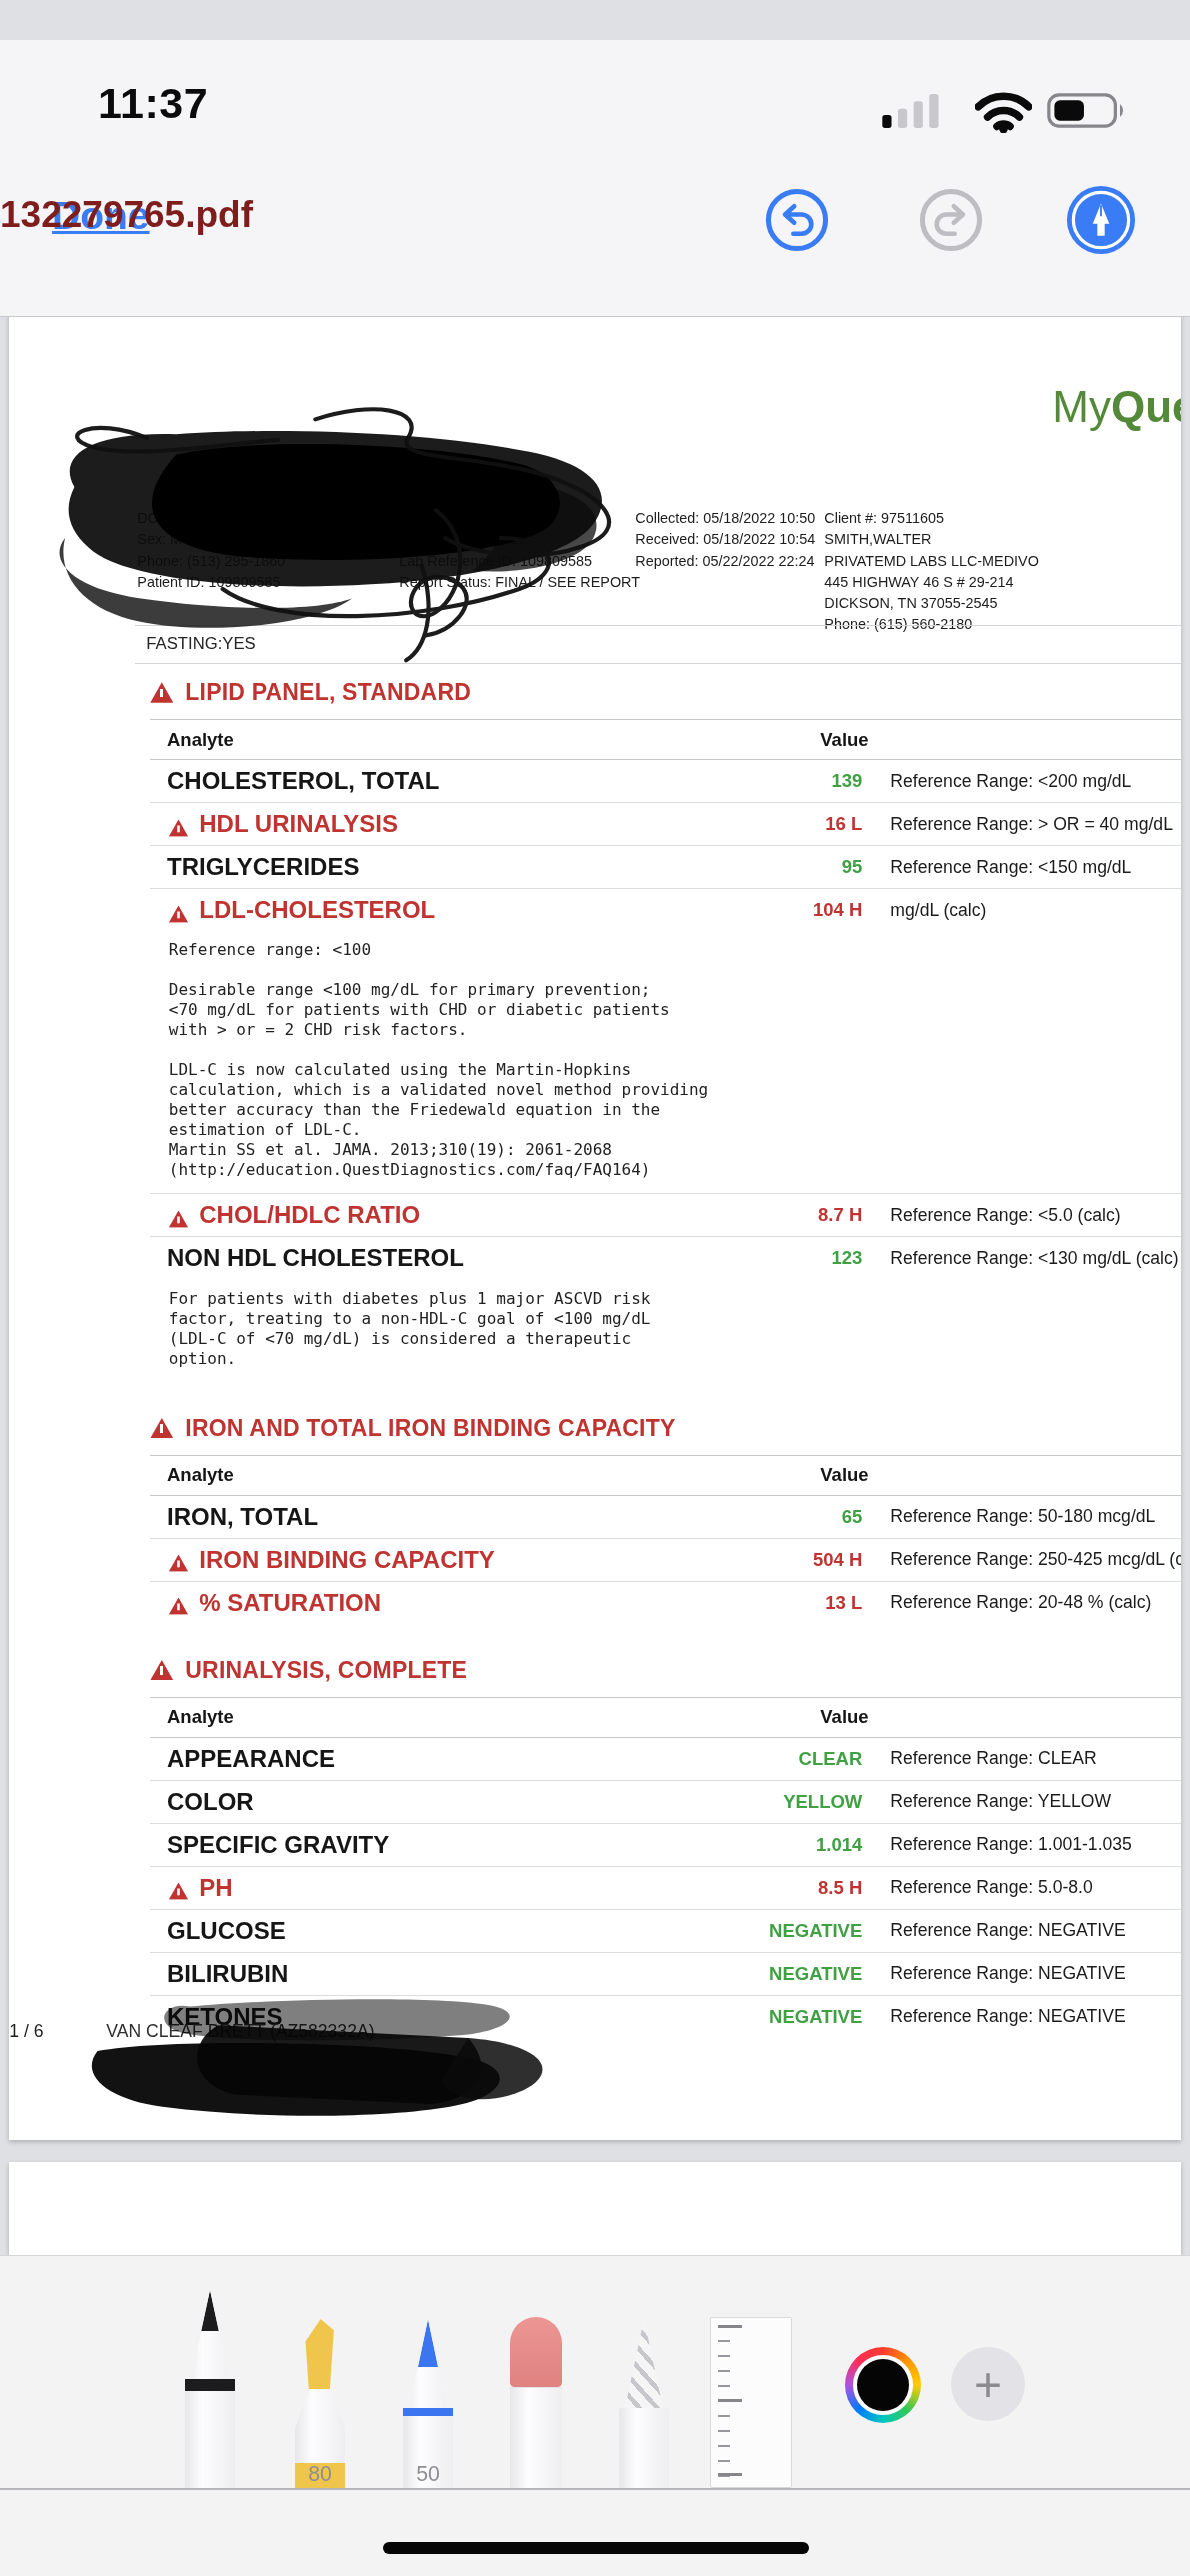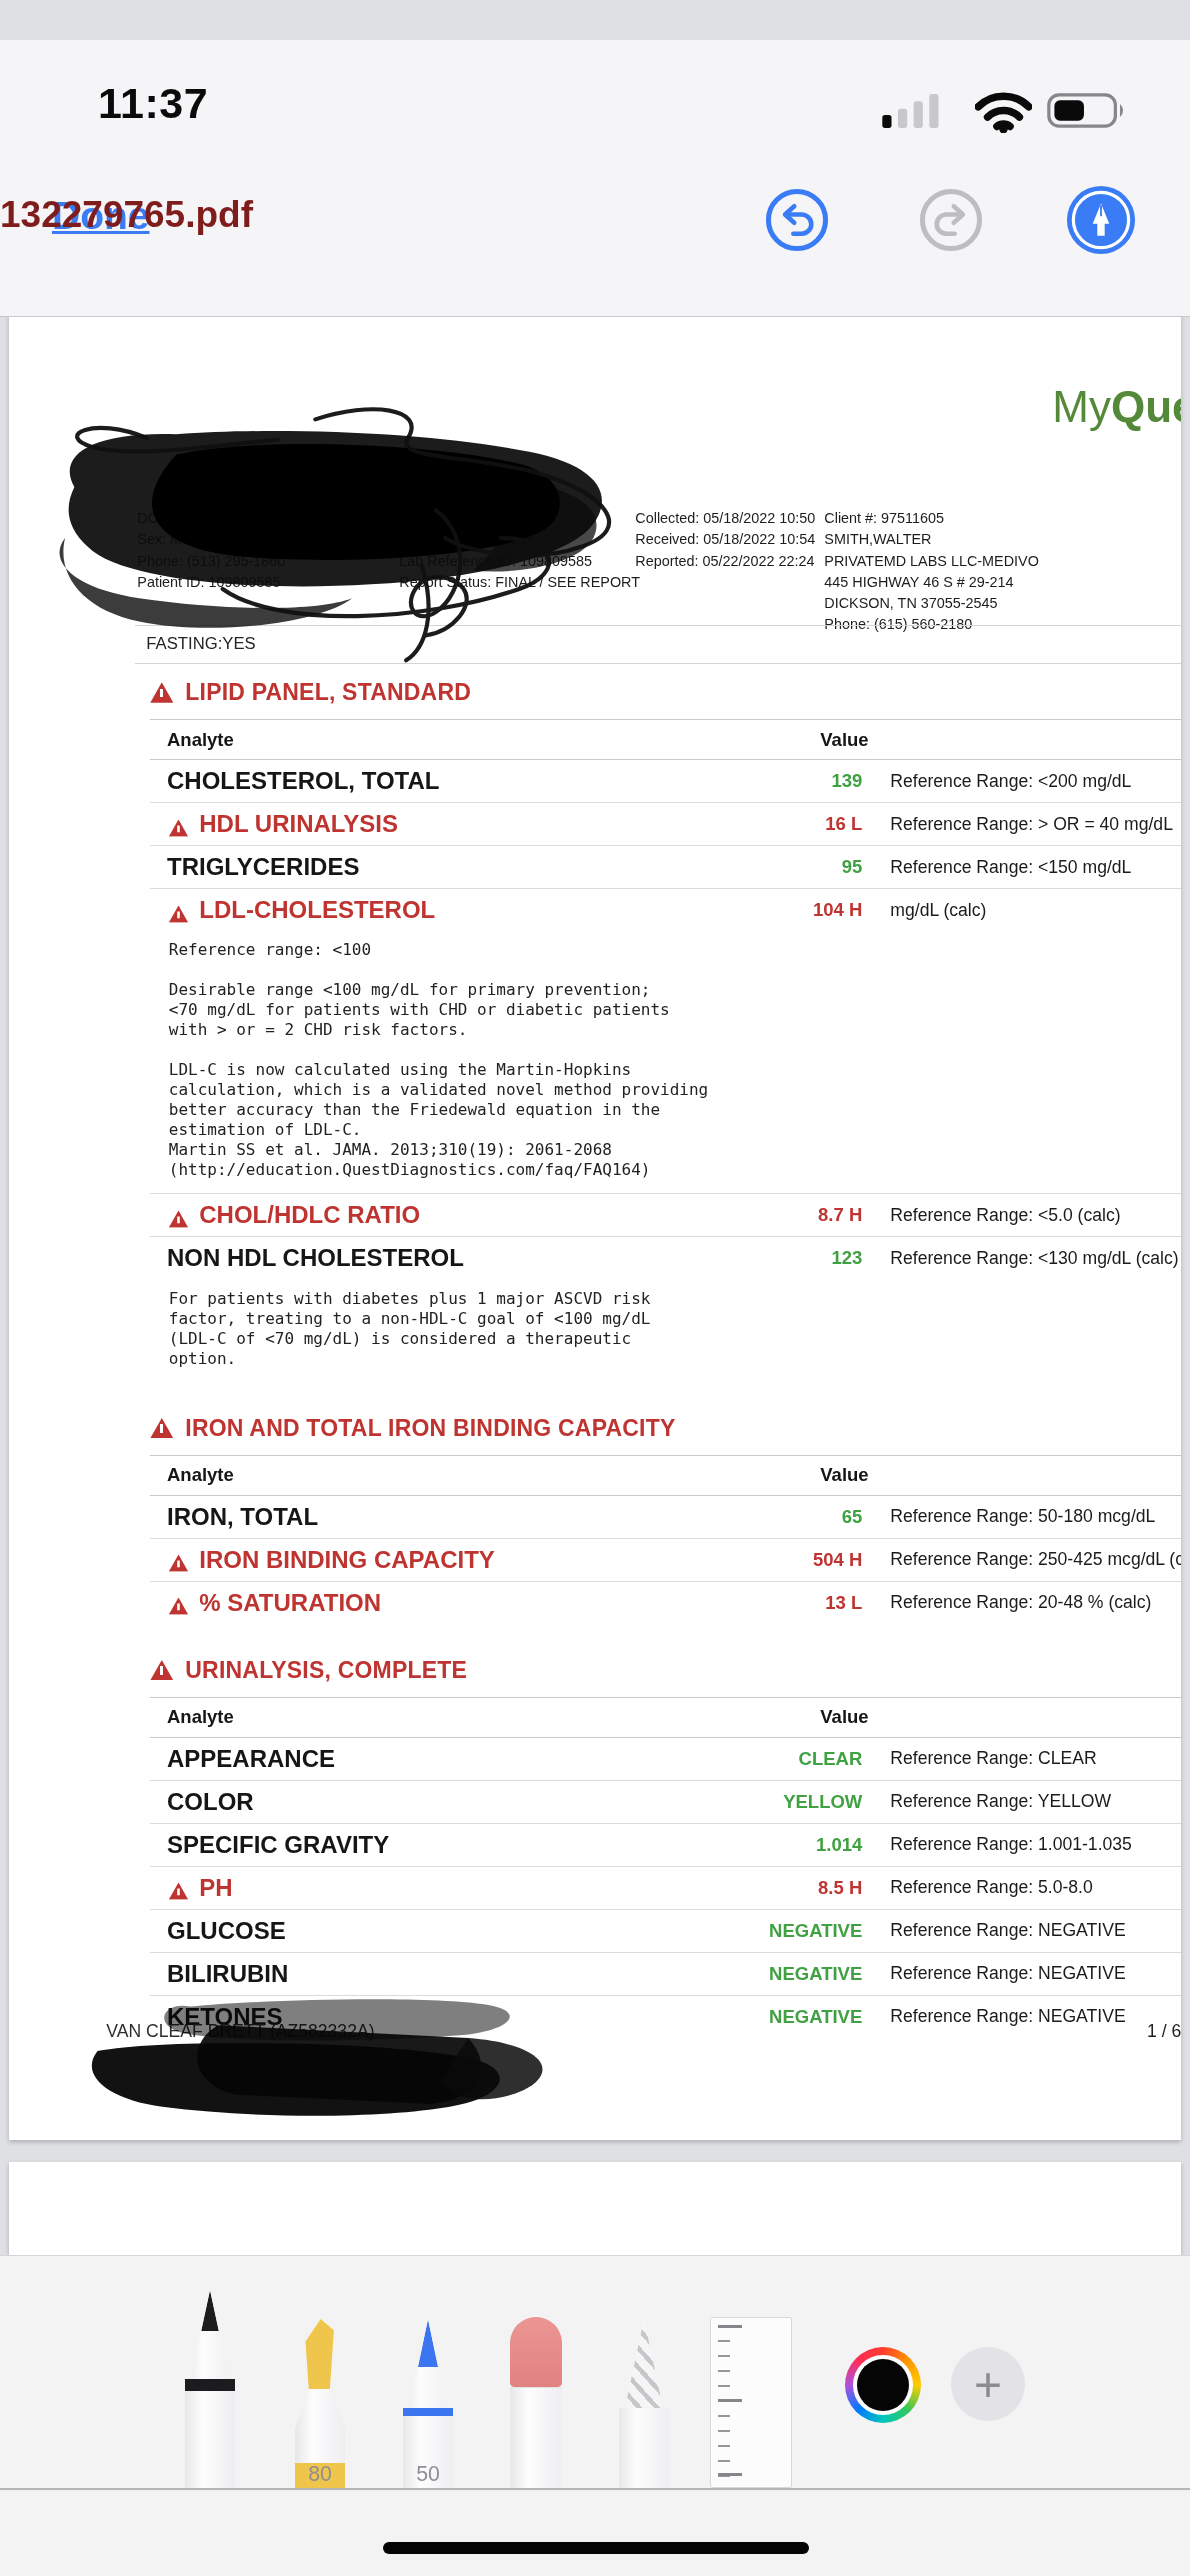--- a/index.html
+++ b/index.html
@@ -35,21 +35,21 @@
   .trow{position:relative;height:42px;display:flex;align-items:center;}
   .trow.sb{border-bottom:0.9px solid #dcdcdc;}
   .trow.sa{border-top:0.9px solid #dcdcdc;}
   .an{display:flex;align-items:flex-end;gap:9.3px;padding-left:16.7px;font-weight:700;font-size:24px;color:#161616;}
   .an.red{color:#bf3430;}
   .val{position:absolute;left:0;width:712px;text-align:right;font-weight:700;font-size:18.5px;}
   .val.green{color:#3fa142;}
   .val.red{color:#bf3430;}
   .ref{position:absolute;left:740px;font-size:17.6px;color:#1b1b1b;white-space:nowrap;}
   .note{padding:9.3px 0 13px 18.5px;font-family:"DejaVu Sans Mono",monospace;font-size:16px;line-height:20px;white-space:pre;color:#222;}
-  .pgfoot{position:absolute;left:0;top:1741px;width:100%;text-align:right;font-size:17.6px;color:#1d1d1f;}
+  .pgfoot{position:absolute;left:0;top:1741px;width:100%;text-align:left;font-size:17.6px;color:#1d1d1f;}
   .specline{position:absolute;left:97px;top:1741px;font-size:17.6px;color:#2e2e2e;white-space:nowrap;}
   .redact{position:absolute;z-index:5;}
   
   .toolbar{position:absolute;left:0;top:2255px;width:1191px;height:321px;background:#f3f3f4;border-top:0.9px solid #d6d6da;z-index:20;}
   .tools{position:absolute;left:0;top:0;width:100%;height:232px;overflow:hidden;}
   .tooldiv{position:absolute;left:0;top:232px;width:100%;height:1.9px;background:#b6b6ba;}
   .tool{position:absolute;width:50px;cursor:pointer;}
   .shaft{width:50px;height:148px;background:linear-gradient(90deg,#e7e7ea,#fdfdfe 35%,#eeeef1);border-radius:1.9px;}
   .cone{position:relative;width:50px;height:89px;background:linear-gradient(90deg,#e7e7ea,#fdfdfe 35%,#eeeef1);clip-path:polygon(50% 0,88% 100%,12% 100%);}
   .ink-black{position:absolute;left:0;top:0;width:50px;height:41px;background:#1c1c1e;clip-path:polygon(50% 0,68% 100%,32% 100%);}

